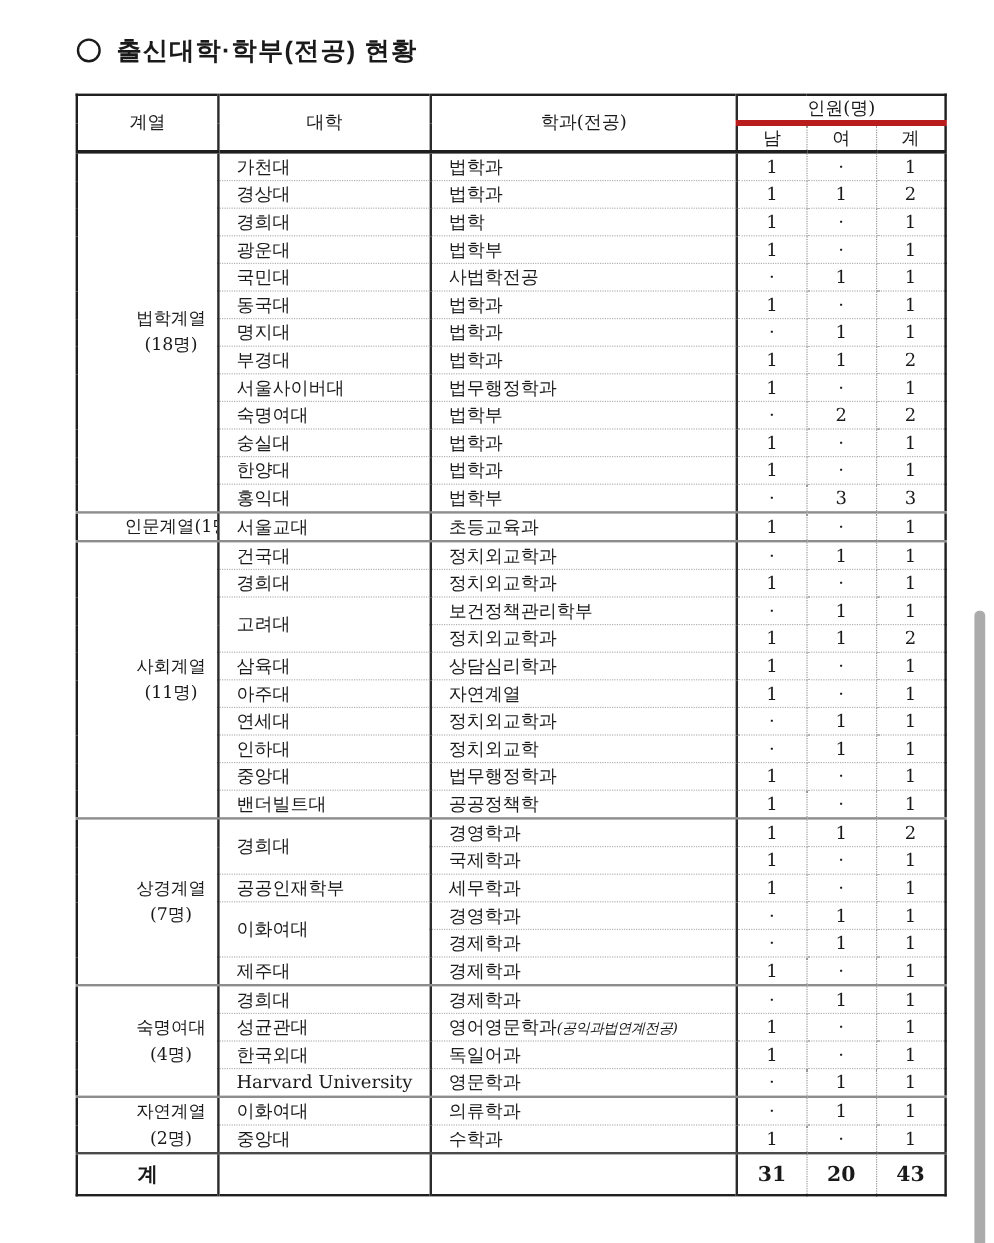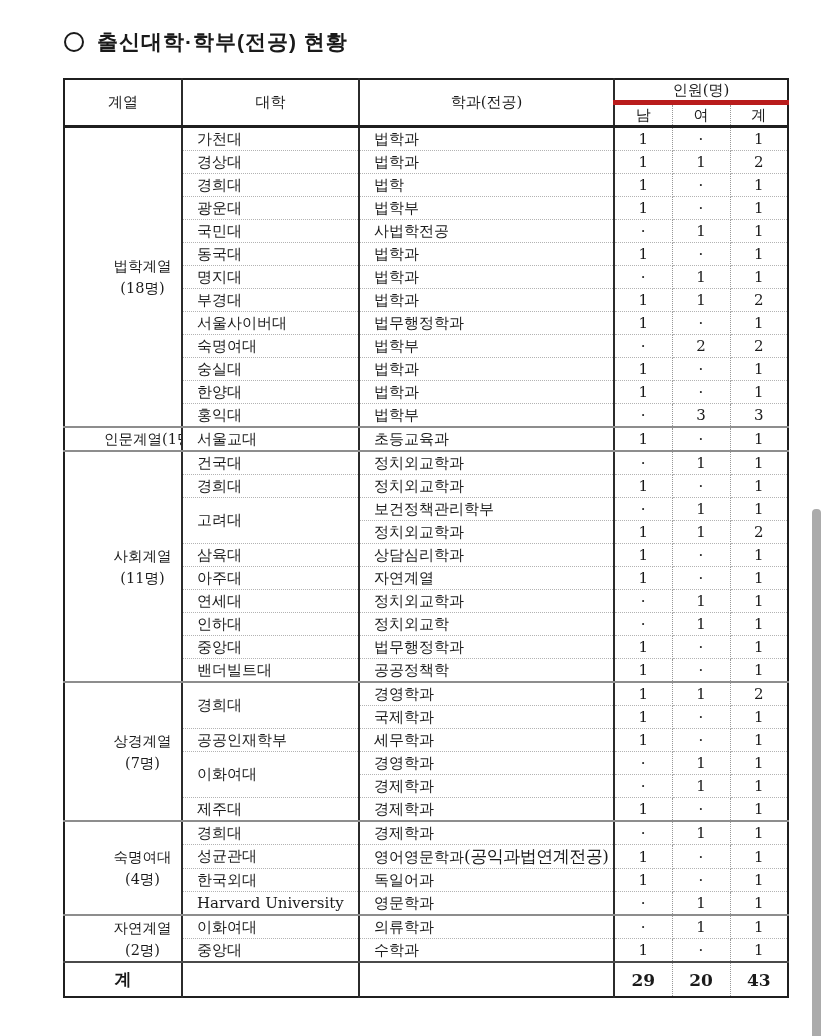--- a/index.html
+++ b/index.html
@@ -69,21 +69,21 @@
   }
   td.cat-cell.cat-last { border-bottom: 2px solid #4a4a4a; }
   tr.group-end td { border-bottom: 2px solid #8d8d8d; }
   tr.last-group-end td { border-bottom: 2px solid #4a4a4a; }
   tr.total-row td {
     height: 33px;
     font-weight: bold;
     font-size: 17px;
     border-bottom: none;
   }
-  .small-suffix { font-size: 17px; letter-spacing: -0.5px; }
+  .small-suffix { font-size: 12px; letter-spacing: -0.5px; font-style: italic; }
   .scroll-thumb {
     position: absolute;
     right: 7px;
     top: 509px;
     width: 9px;
     height: 527px;
     background: #ababab;
     border-radius: 4px 4px 0 0;
   }
 </style>
@@ -389,21 +389,21 @@
           <td class="cell-left v-major">중앙대</td>
           <td class="cell-left v-major">수학과</td>
           <td class="num v-dot">1</td>
           <td class="num v-dot">·</td>
           <td class="num">1</td>
         </tr>
         <tr class="total-row">
           <td class="num v-major">계</td>
           <td class="v-major"></td>
           <td class="v-major"></td>
-          <td class="num v-dot">29</td>
+          <td class="num v-dot">31</td>
           <td class="num v-dot">20</td>
           <td class="num">43</td>
         </tr>
       </tbody>
   </table>
 
   <div class="scroll-thumb"></div>
 
 </div>
 

